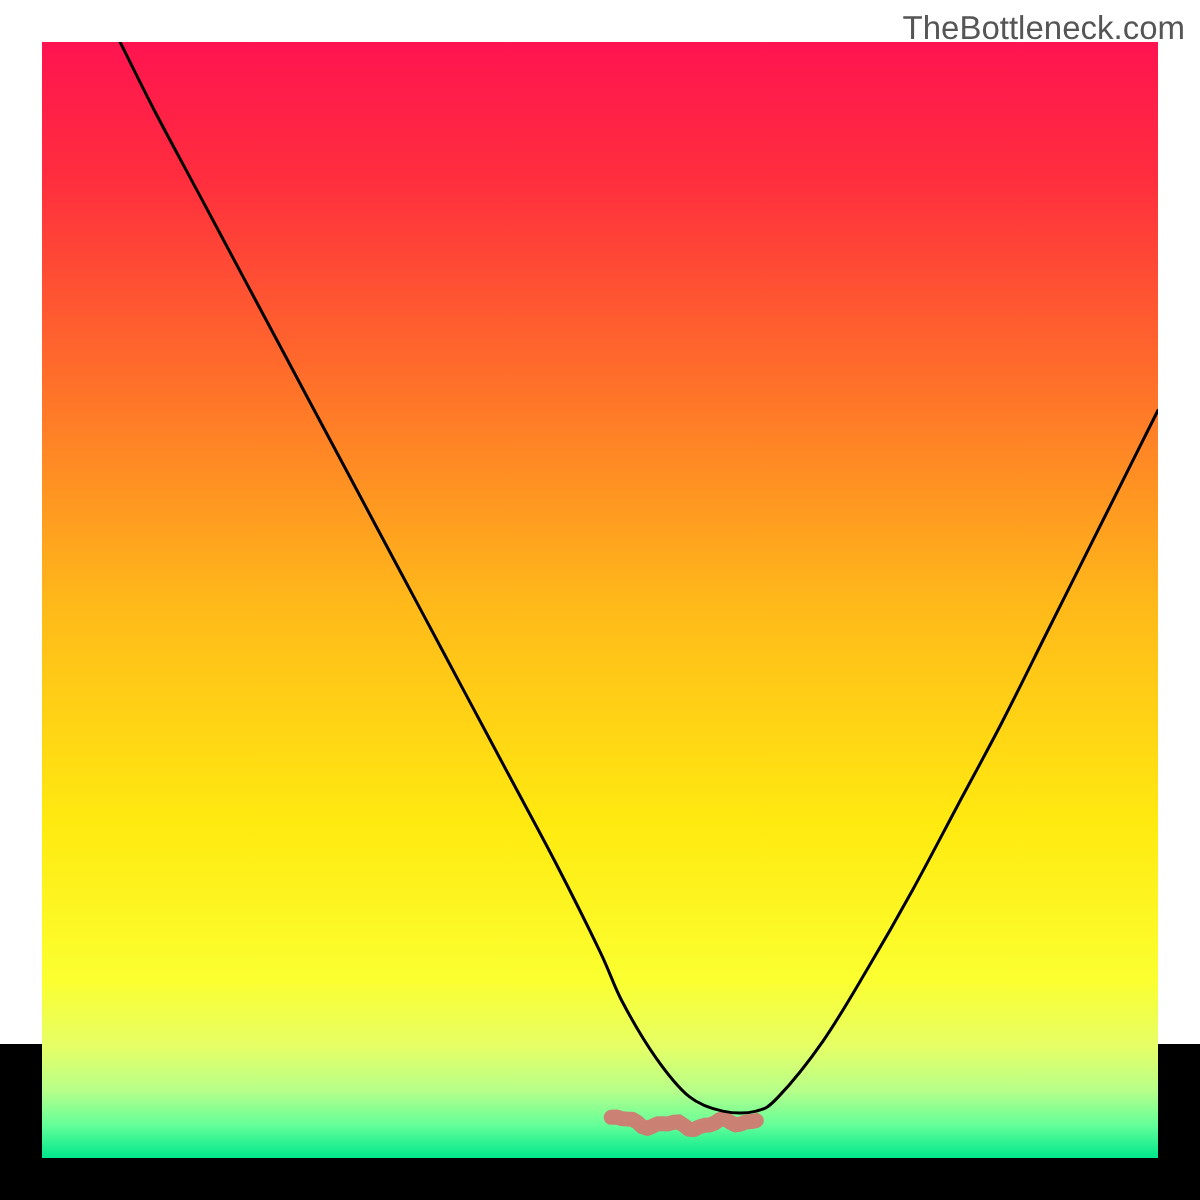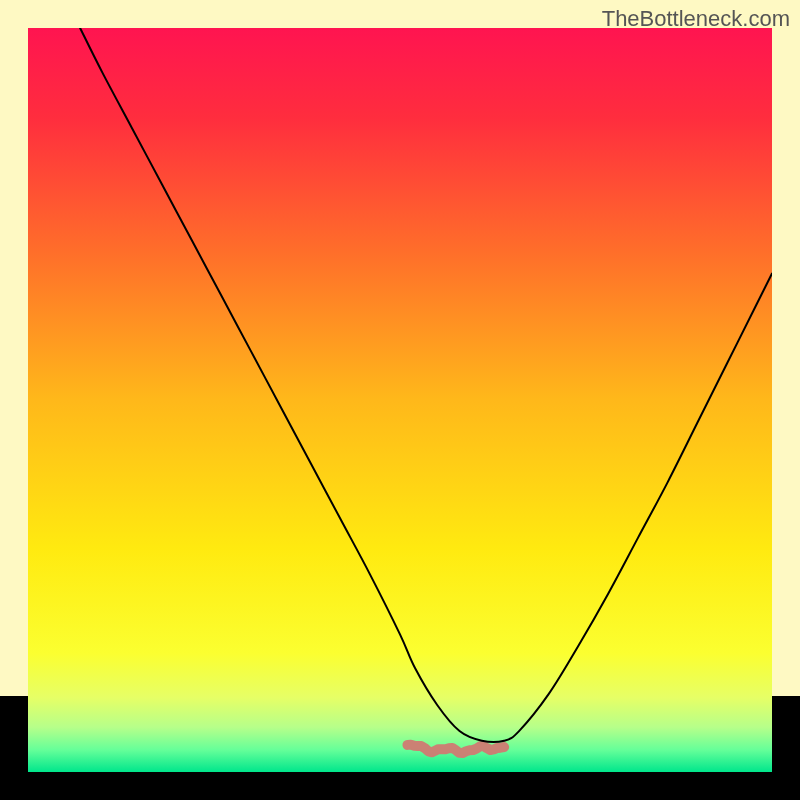--- a/index.html
+++ b/index.html
@@ -8,21 +8,21 @@
     width: 800px;
     height: 800px;
     background: #000;
     overflow: hidden;
     font-family: Arial, Helvetica, sans-serif;
   }
   .frame {
     position: relative;
     width: 800px;
     height: 696px;
-    background: #fef9c3;
+    background: #ffffff;
   }
   .watermark {
     position: absolute;
     top: 6px;
     right: 10px;
     color: #555;
     font-size: 22px;
     font-weight: 500;
     z-index: 5;
     user-select: none;

